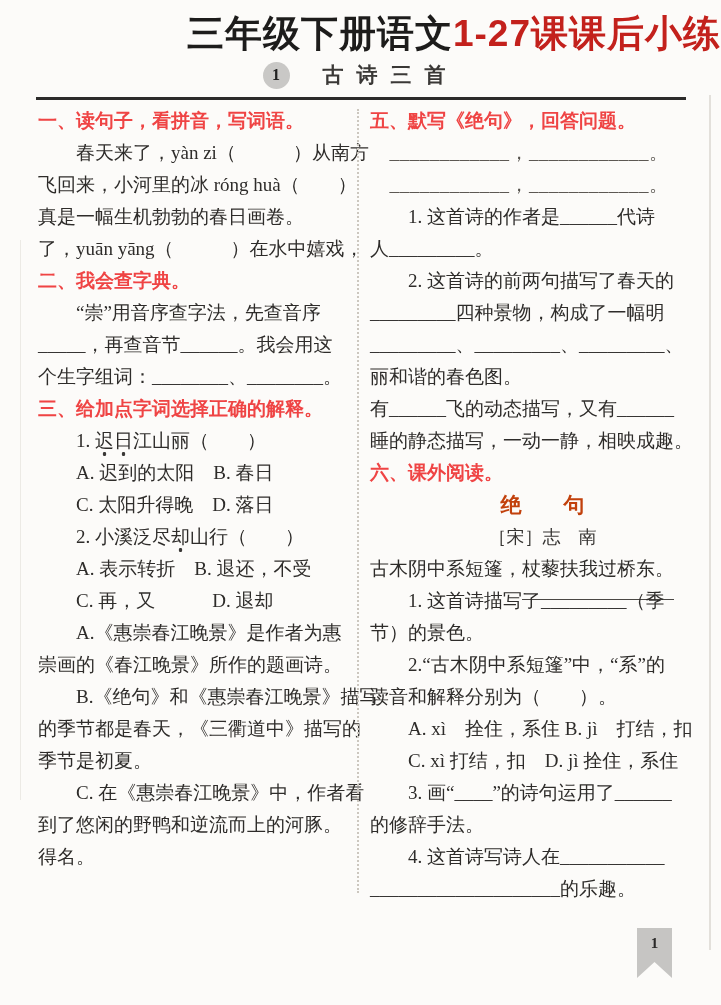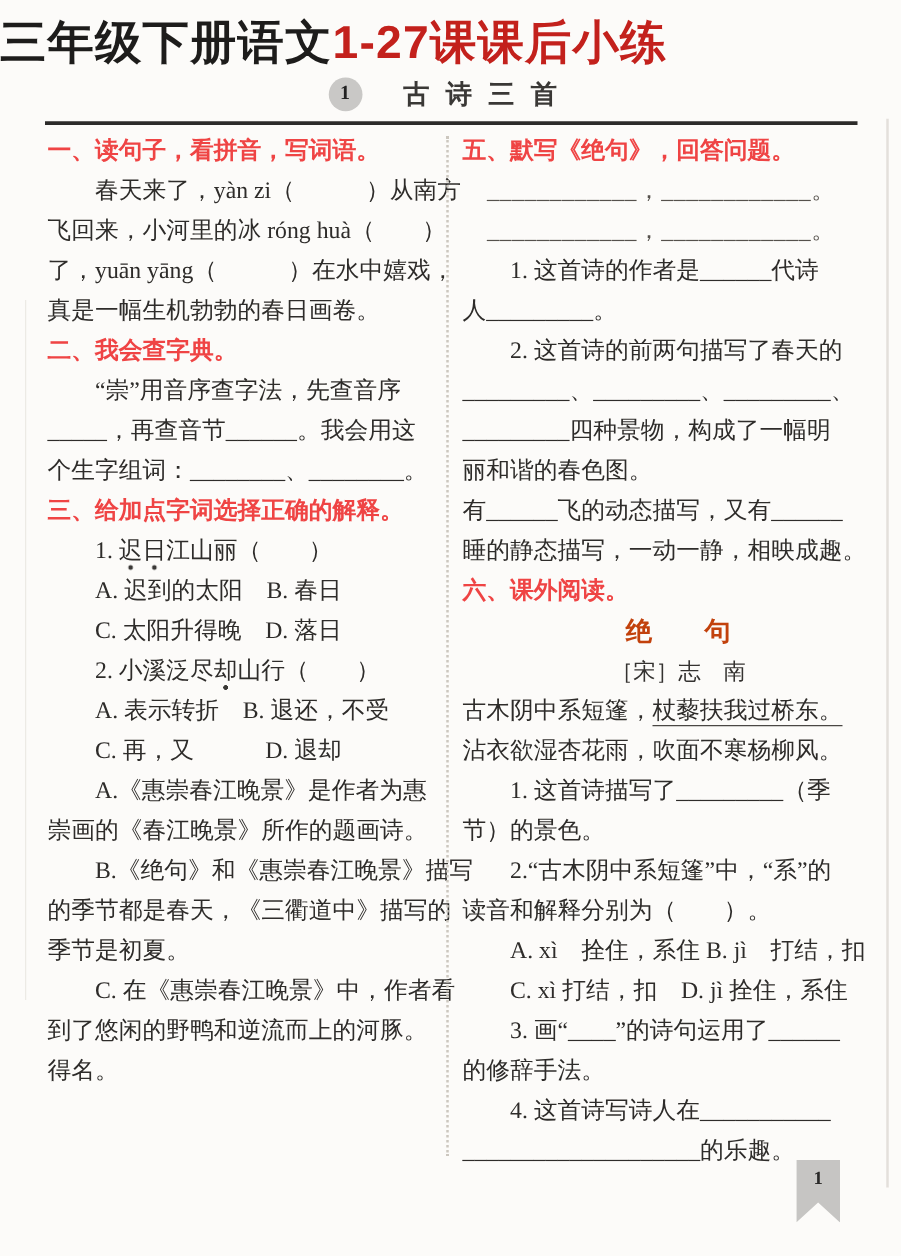--- a/index.html
+++ b/index.html
@@ -8,21 +8,21 @@
     width:721px;height:1005px;
     margin:0 auto;
     background:#fcfbf9;
     font-family:"Liberation Serif","DejaVu Serif",serif;
     color:#2e2c2a;
     overflow:hidden;
   }
   
   .main-title{
     padding-top:13px;
-    text-align:left;
+    text-align:right;
     font-family:"Liberation Sans","DejaVu Sans",sans-serif;
     font-size:37px;
     font-weight:bold;
     letter-spacing:1px;
     line-height:42px;
     white-space:nowrap;
   }
   .title-red{color:#c3211c;}
   .title-black{color:#1d1c1b;}
   .lesson-row{
@@ -82,21 +82,21 @@
   .blank-line{letter-spacing:0.5px;color:#55514c;}
   .dot-under{
     background-image:radial-gradient(circle at 50% 50%, #3a3836 1.7px, transparent 2.1px);
     background-size:19px 6px;
     background-repeat:repeat-x;
     background-position:left bottom;
     padding-bottom:6px;
   }
   .u{
     border-bottom:1.6px solid #4a4744;
-    padding-bottom:1px;
+    padding-bottom:20px;
   }
   
   .page-flag{
     position:absolute;
     right:49px;bottom:27px;
     width:35px;height:50px;
     background:#c6c5c3;
     clip-path:polygon(0 0,100% 0,100% 100%,50% 68%,0 100%);
     text-align:center;
     font-size:15px;font-weight:bold;color:#2a2928;
@@ -128,22 +128,22 @@
   </div>
 
   <div class="rule"></div>
 
   <div class="columns">
 
     <div class="col-left">
       <div class="line bold">一、读句子，看拼音，写词语。</div>
       <div class="line">　　春天来了，yàn zi（　　　）从南方</div>
       <div class="line">飞回来，小河里的冰 róng huà（　　）</div>
+      <div class="line">真是一幅生机勃勃的春日画卷。</div>
       <div class="line">了，yuān yāng（　　　）在水中嬉戏，</div>
-      <div class="line">真是一幅生机勃勃的春日画卷。</div>
       <div class="line bold">二、我会查字典。</div>
       <div class="line">　　“崇”用音序查字法，先查音序</div>
       <div class="line">_____，再查音节______。我会用这</div>
       <div class="line">个生字组词：________、________。</div>
       <div class="line bold">三、给加点字词选择正确的解释。</div>
       <div class="line"><span>　　1. </span><span class="dot-under">迟日</span><span>江山丽（　　）</span></div>
       <div class="line">　　A. 迟到的太阳　B. 春日</div>
       <div class="line">　　C. 太阳升得晚　D. 落日</div>
       <div class="line"><span>　　2. 小溪泛尽</span><span class="dot-under">却</span><span>山行（　　）</span></div>
       <div class="line">　　A. 表示转折　B. 退还，不受</div>
@@ -160,30 +160,29 @@
 
     <div class="divider"></div>
 
     <div class="col-right">
       <div class="line bold">五、默写《绝句》，回答问题。</div>
       <div class="line blank-line">　____________，____________。</div>
       <div class="line blank-line">　____________，____________。</div>
       <div class="line">　　1. 这首诗的作者是______代诗</div>
       <div class="line">人_________。</div>
       <div class="line">　　2. 这首诗的前两句描写了春天的</div>
+      <div class="line">_________四种景物，构成了一幅明</div>
       <div class="line">_________、_________、_________、</div>
-      <div class="line">_________四种景物，构成了一幅明</div>
       <div class="line">丽和谐的春色图。</div>
       <div class="line">有______飞的动态描写，又有______</div>
       <div class="line">睡的静态描写，一动一静，相映成趣。</div>
       <div class="line bold">六、课外阅读。</div>
       <div class="line center poem-title">绝　　句</div>
       <div class="line center poem-author">［宋］志　南</div>
       <div class="line poem-line"><span>古木阴中系短篷，</span><span class="u">杖藜扶我过桥东。</span></div>
-      <div class="line poem-line">沾衣欲湿杏花雨，吹面不寒杨柳风。</div>
       <div class="line">　　1. 这首诗描写了_________（季</div>
       <div class="line">节）的景色。</div>
       <div class="line">　　2.“古木阴中系短篷”中，“系”的</div>
       <div class="line">读音和解释分别为（　　）。</div>
       <div class="line">　　A. xì　拴住，系住 B. jì　打结，扣</div>
       <div class="line">　　C. xì 打结，扣　D. jì 拴住，系住</div>
       <div class="line">　　3. 画“____”的诗句运用了______</div>
       <div class="line">的修辞手法。</div>
       <div class="line">　　4. 这首诗写诗人在___________</div>
       <div class="line">____________________的乐趣。</div>

